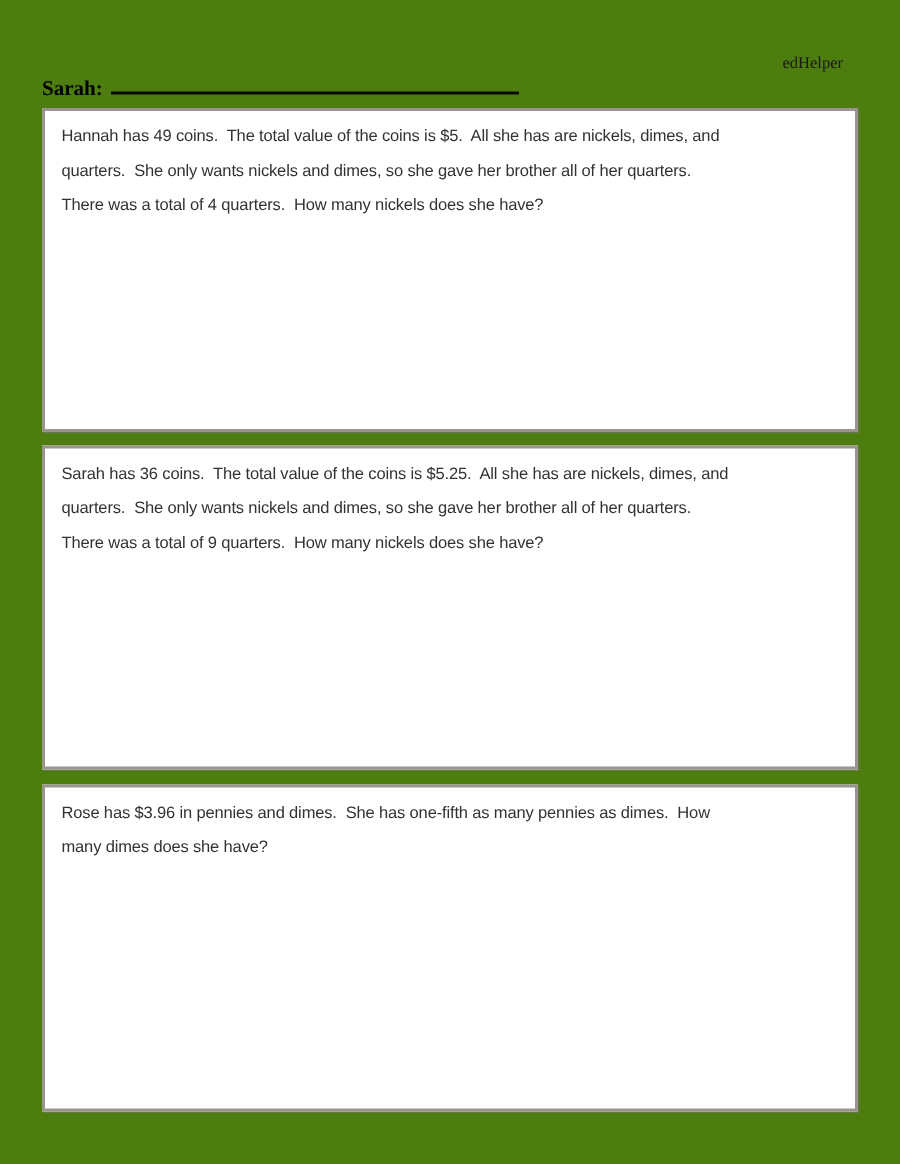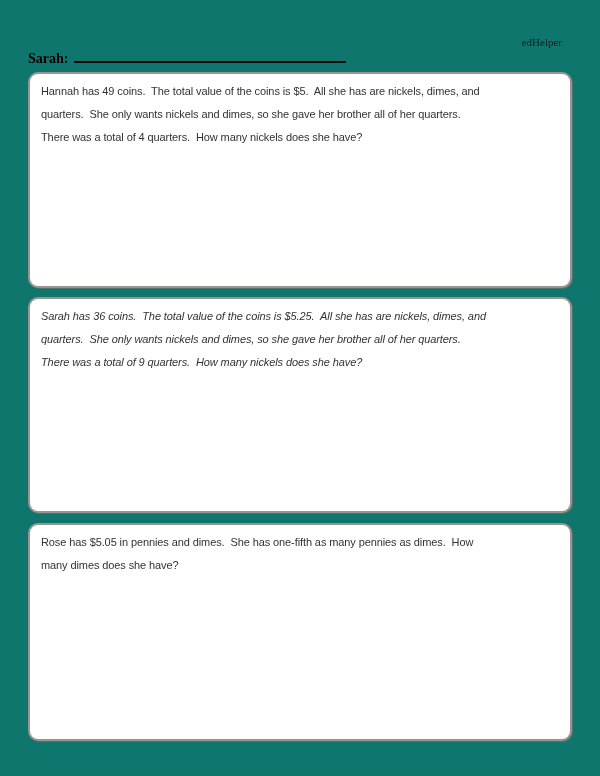--- a/index.html
+++ b/index.html
@@ -4,21 +4,21 @@
 <style>
   html, body {
     margin: 0;
     padding: 0;
     background: #ffffff;
   }
   .page {
     position: relative;
     width: 600px;
     height: 776px;
-    background: #0f766e;
+    background: #4d7c0f;
     overflow: hidden;
     font-family: "Liberation Sans", sans-serif;
   }
   .brand {
     position: absolute;
     top: 36px;
     right: 38px;
     font-family: "Liberation Serif", serif;
     font-size: 11px;
     color: #1a1a1a;
@@ -44,26 +44,26 @@
     margin-left: 6px;
     vertical-align: baseline;
   }
   .problem-box {
     position: absolute;
     left: 28px;
     width: 544px;
     box-sizing: border-box;
     background: #ffffff;
     border: 2px solid #9a9490;
-    border-radius: 10px;
+    border-radius: 0;
     box-shadow: 1px 1px 0 rgba(125,118,112,0.55);
     overflow: hidden;
   }
   .box-1 { top: 72px;  height: 216px; }
-  .box-2 { top: 297px; height: 216px; font-style: italic; }
+  .box-2 { top: 297px; height: 216px; }
   .box-3 { top: 523px; height: 218px; }
   .problem-text {
     margin: 6px 8px 0 11px;
     font-family: "Liberation Sans", sans-serif;
     font-size: 11px;
     letter-spacing: -0.1px;
     line-height: 23px;
     color: #323232;
     white-space: pre;
   }
@@ -85,17 +85,17 @@
 There was a total of 4 quarters.  How many nickels does she have?</div>
   </div>
 
   <div class="problem-box box-2">
     <div class="problem-text">Sarah has 36 coins.  The total value of the coins is $5.25.  All she has are nickels, dimes, and
 quarters.  She only wants nickels and dimes, so she gave her brother all of her quarters.
 There was a total of 9 quarters.  How many nickels does she have?</div>
   </div>
 
   <div class="problem-box box-3">
-    <div class="problem-text">Rose has $5.05 in pennies and dimes.  She has one-fifth as many pennies as dimes.  How
+    <div class="problem-text">Rose has $3.96 in pennies and dimes.  She has one-fifth as many pennies as dimes.  How
 many dimes does she have?</div>
   </div>
 
 </div>
 
 </body></html>

